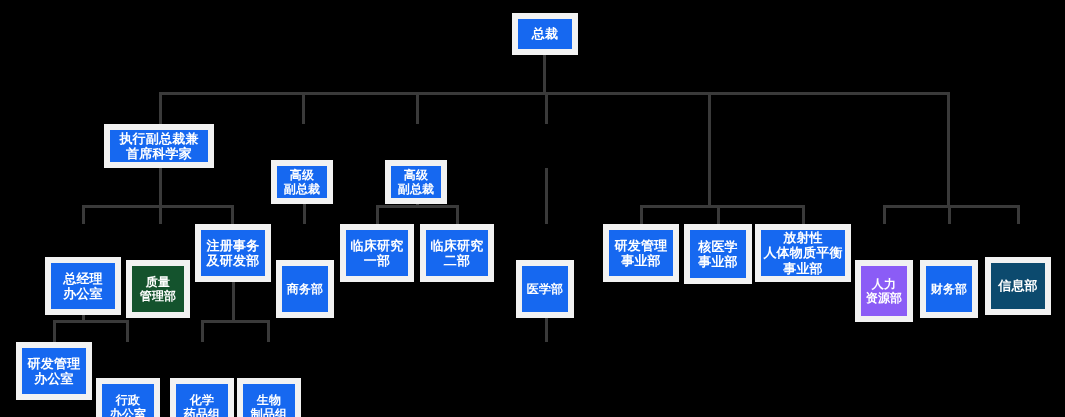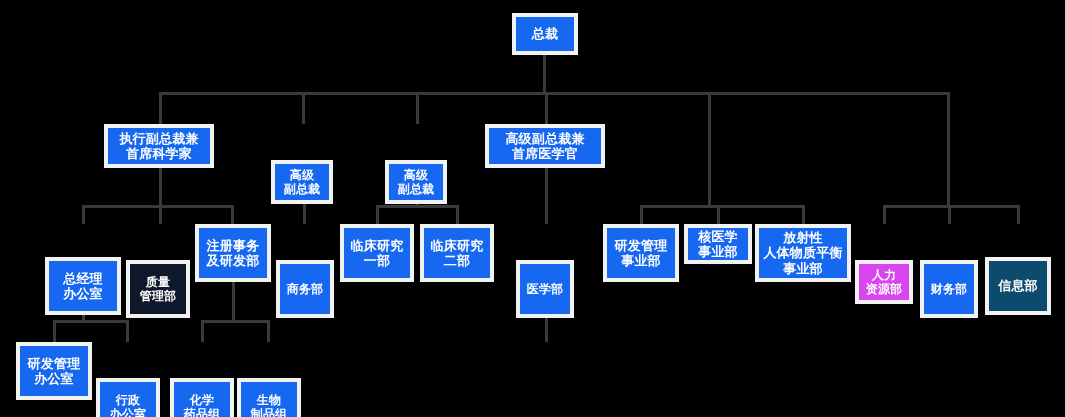--- a/index.html
+++ b/index.html
@@ -14,21 +14,21 @@
     position: relative;
     width: 1065px;
     height: 417px;
     background: #000000;
     overflow: hidden;
   }
   .node {
     position: absolute;
     box-sizing: border-box;
     background: #1668f0;
-    border: 4px solid #a3a3a3;
+    border: 6px solid #a3a3a3;
     color: #ffffff;
     font-weight: bold;
     display: flex;
     align-items: center;
     justify-content: center;
     text-align: center;
     line-height: 1.18;
     letter-spacing: 0.2px;
     white-space: pre-line;
     font-size: 13px;
@@ -84,42 +84,40 @@
     <div class="edge v" style="left: 201px; top: 320px; height: 22px; background: rgb(58, 58, 58);"></div>
     <div class="edge v" style="left: 267px; top: 320px; height: 22px; background: rgb(58, 58, 58);"></div>
     <div class="edge v" style="left: 545px; top: 282px; height: 60px; background: rgb(58, 58, 58);"></div>
     <div class="node" style="left: 512px; top: 13px; width: 66px; height: 42px; background: rgb(22, 104, 240); border-color: rgb(242, 242, 242); color: rgb(255, 255, 255);">总裁</div>
     <div class="node" style="left: 104px; top: 124px; width: 110px; height: 44px; background: rgb(22, 104, 240); border-color: rgb(242, 242, 242); color: rgb(255, 255, 255);">执行副总裁兼
 首席科学家</div>
     <div class="node small" style="left: 271px; top: 124px; width: 62px; height: 44px; background: rgb(22, 104, 240); border-color: rgb(242, 242, 242); color: rgb(255, 255, 255);">高级
 副总裁</div>
     <div class="node small" style="left: 385px; top: 124px; width: 62px; height: 44px; background: rgb(22, 104, 240); border-color: rgb(242, 242, 242); color: rgb(255, 255, 255);">高级
 副总裁</div>
-    <div class="node" style="left: 485px; top: 124px; width: 120px; height: 44px; background: rgb(22, 104, 240); border-color: rgb(242, 242, 242); color: rgb(255, 255, 255);">高级副总裁兼
-首席医学官</div>
     <div class="node" style="left: 45px; top: 224px; width: 76px; height: 58px; background: rgb(22, 104, 240); border-color: rgb(242, 242, 242); color: rgb(255, 255, 255); margin-top: 33px;">总经理
 办公室</div>
-    <div class="node small" style="left: 126px; top: 224px; width: 64px; height: 58px; background: #0f172a; border-color: rgb(242, 242, 242); color: rgb(255, 255, 255);">质量
+    <div class="node small" style="left: 126px; top: 224px; width: 64px; height: 58px; background: #14532d; border-color: rgb(242, 242, 242); color: rgb(255, 255, 255);">质量
 管理部</div>
     <div class="node" style="left: 195px; top: 224px; width: 76px; height: 58px; background: rgb(22, 104, 240); border-color: rgb(242, 242, 242); color: rgb(255, 255, 255);">注册事务
 及研发部</div>
     <div class="node small" style="left: 276px; top: 224px; width: 58px; height: 58px; background: rgb(22, 104, 240); border-color: rgb(242, 242, 242); color: rgb(255, 255, 255);">商务部</div>
     <div class="node" style="left: 340px; top: 224px; width: 74px; height: 58px; background: rgb(22, 104, 240); border-color: rgb(242, 242, 242); color: rgb(255, 255, 255);">临床研究
 一部</div>
     <div class="node" style="left: 420px; top: 224px; width: 74px; height: 58px; background: rgb(22, 104, 240); border-color: rgb(242, 242, 242); color: rgb(255, 255, 255);">临床研究
 二部</div>
     <div class="node small" style="left: 516px; top: 224px; width: 58px; height: 58px; background: rgb(22, 104, 240); border-color: rgb(242, 242, 242); color: rgb(255, 255, 255);">医学部</div>
     <div class="node" style="left: 603px; top: 224px; width: 76px; height: 58px; background: rgb(22, 104, 240); border-color: rgb(242, 242, 242); color: rgb(255, 255, 255);">研发管理
 事业部</div>
-    <div class="node" style="left: 684px; top: 224px; width: 68px; height: 40px; background: rgb(22, 104, 240); border-color: rgb(242, 242, 242); color: rgb(255, 255, 255);">核医学
+    <div class="node" style="left: 684px; top: 224px; width: 68px; height: 60px; background: rgb(22, 104, 240); border-color: rgb(242, 242, 242); color: rgb(255, 255, 255);">核医学
 事业部</div>
     <div class="node" style="left: 755px; top: 224px; width: 96px; height: 58px; background: rgb(22, 104, 240); border-color: rgb(242, 242, 242); color: rgb(255, 255, 255);">放射性
 人体物质平衡
 事业部</div>
-    <div class="node small" style="left: 855px; top: 224px; width: 58px; height: 44px; background: #d946ef; border-color: rgb(242, 242, 242); color: rgb(255, 255, 255);">人力
+    <div class="node small" style="left: 855px; top: 224px; width: 58px; height: 62px; background: #8b5cf6; border-color: rgb(242, 242, 242); color: rgb(255, 255, 255);">人力
 资源部</div>
     <div class="node small" style="left: 920px; top: 224px; width: 58px; height: 58px; background: rgb(22, 104, 240); border-color: rgb(242, 242, 242); color: rgb(255, 255, 255);">财务部</div>
     <div class="node" style="left: 985px; top: 224px; width: 66px; height: 58px; background: #0c4a6e; border-color: rgb(242, 242, 242); color: rgb(255, 255, 255); margin-top: 33px;">信息部</div>
     <div class="node" style="left: 16px; top: 342px; width: 76px; height: 58px; background: rgb(22, 104, 240); border-color: rgb(242, 242, 242); color: rgb(255, 255, 255);">研发管理
 办公室</div>
     <div class="node small" style="left: 96px; top: 342px; width: 64px; height: 58px; background: rgb(22, 104, 240); border-color: rgb(242, 242, 242); color: rgb(255, 255, 255);">行政
 办公室</div>
     <div class="node small" style="left: 237px; top: 342px; width: 64px; height: 58px; background: rgb(22, 104, 240); border-color: rgb(242, 242, 242); color: rgb(255, 255, 255);">生物
 制品组</div>
     <div class="node small" style="left: 170px; top: 342px; width: 64px; height: 58px; background: rgb(22, 104, 240); border-color: rgb(242, 242, 242); color: rgb(255, 255, 255);">化学

